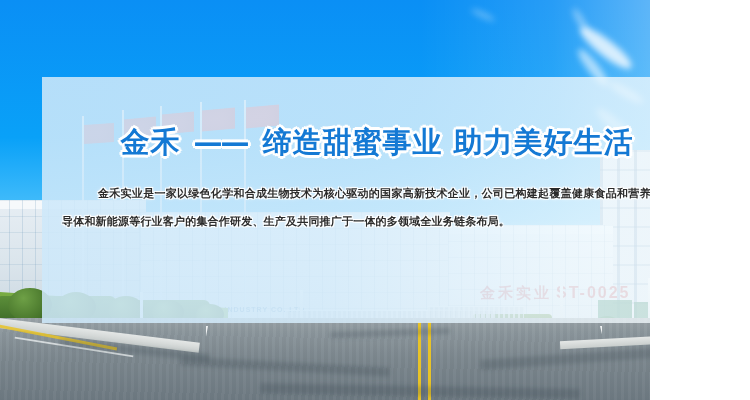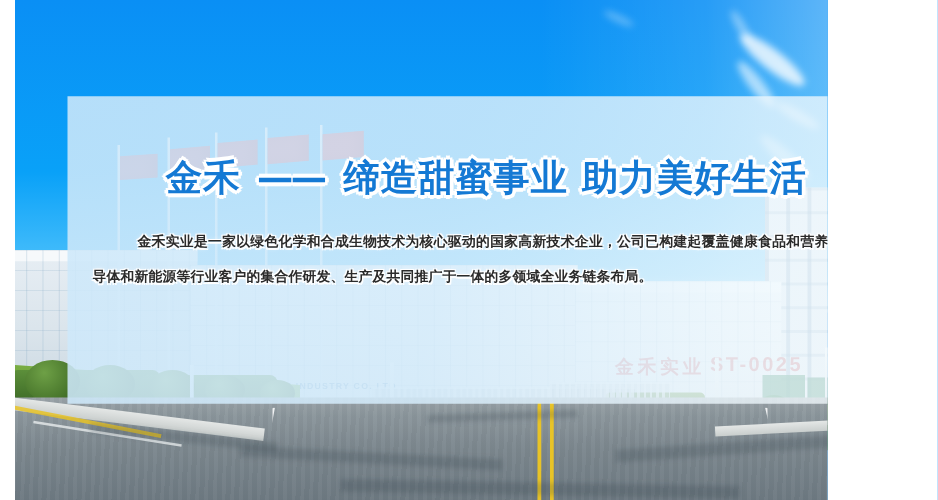--- a/index.html
+++ b/index.html
@@ -11,21 +11,20 @@
   body {
     font-family: "Liberation Sans", "DejaVu Sans", sans-serif;
   }
 
   #banner {
     position: relative;
     width: 650px;
     height: 400px;
     overflow: hidden;
     background: #0a92f5;
-    margin-left: 12px;
   }
 
   
   .sky {
     position: absolute;
     left: 0; top: 0;
     width: 750px; height: 250px;
     background:
       linear-gradient(180deg, #0a8ff5 0%, #09a1f8 55%, #4fc2fb 88%, #b9e4fc 100%);
   }

